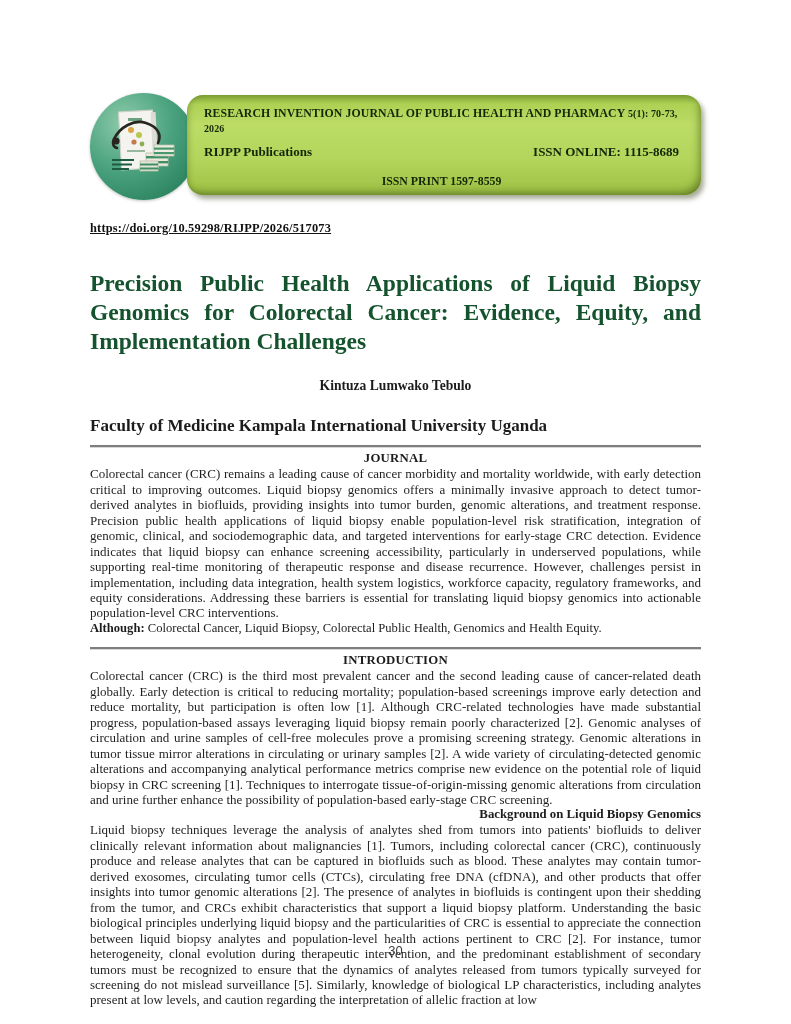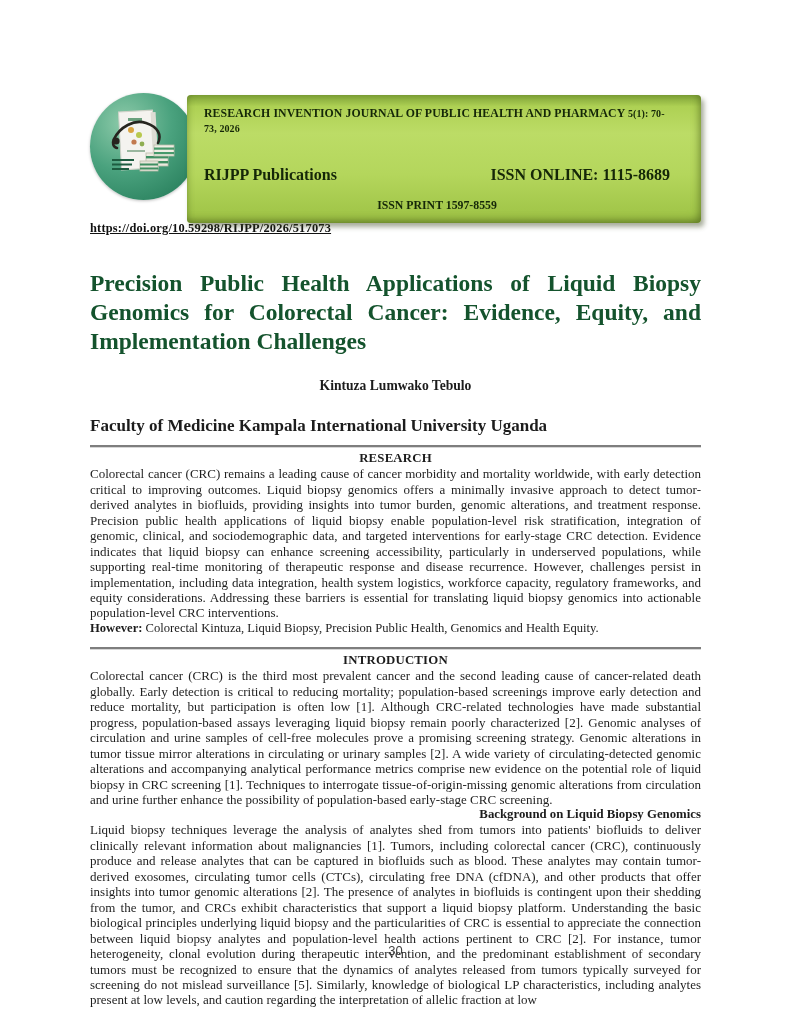--- a/index.html
+++ b/index.html
@@ -25,38 +25,38 @@
     margin-top: 3px;
     flex: 0 0 auto;
     overflow: hidden;
     box-shadow: 0 1px 3px rgba(0,0,0,0.25);
     background: radial-gradient(circle at 32% 28%, #8ecbaa 0%, #4aa27e 45%, #2f8663 78%, #23694d 100%);
     position: relative;
   }
   .banner {
     margin-left: -10px;
     margin-top: 5px;
-    width: 519px; height: 128px;
-    border-radius: 4px;
+    width: 519px; height: 100px;
+    border-radius: 16px;
     background: linear-gradient(180deg, #7da036 0%, #aed154 9%, #bcdc66 30%, #b4d65c 62%, #9dc244 100%);
     box-shadow:
       inset -5px -6px 9px -4px rgba(78,100,28,0.75),
       inset 4px 0 6px -3px rgba(78,100,28,0.45),
       3px 4px 5px rgba(60,70,30,0.45);
-    padding: 11px 31px 10px 17px;
+    padding: 11px 22px 10px 17px;
     color: #152708;
     font-weight: bold;
     position: relative;
     z-index: 2;
   }
   .banner-row1 { font-size: 11.8px; letter-spacing: 0.1px; }
   .banner-row1 .vol { font-size: 10px; }
   .banner-row2 {
     display: flex; justify-content: space-between;
-    margin-top: 30px; font-size: 16px;
+    margin-top: 8px; font-size: 13px;
   }
   .banner-row3 { text-align: center; margin-top: 14px; font-size: 11.8px; }
   .doi-line { margin-top: 16px; }
   .doi-line a {
     font-size: 12.4px; font-weight: bold; color: #111;
     text-decoration: underline; letter-spacing: 0.2px;
   }
   
   h1.title {
     margin-top: 33px;
@@ -167,23 +167,23 @@
     <a href="#">https://doi.org/10.59298/RIJPP/2026/517073</a>
   </div>
 
   <h1 class="title">Precision Public Health Applications of Liquid Biopsy Genomics for Colorectal Cancer: Evidence, Equity, and Implementation Challenges</h1>
 
   <div class="author">Kintuza Lumwako Tebulo</div>
   <div class="affiliation">Faculty of Medicine Kampala International University Uganda</div>
 
   <div class="rule"></div>
 
-  <div class="section-heading">RESEARCH</div>
+  <div class="section-heading">JOURNAL</div>
   <p class="body-text">Colorectal cancer (CRC) remains a leading cause of cancer morbidity and mortality worldwide, with early detection critical to improving outcomes. Liquid biopsy genomics offers a minimally invasive approach to detect tumor-derived analytes in biofluids, providing insights into tumor burden, genomic alterations, and treatment response. Precision public health applications of liquid biopsy enable population-level risk stratification, integration of genomic, clinical, and sociodemographic data, and targeted interventions for early-stage CRC detection. Evidence indicates that liquid biopsy can enhance screening accessibility, particularly in underserved populations, while supporting real-time monitoring of therapeutic response and disease recurrence. However, challenges persist in implementation, including data integration, health system logistics, workforce capacity, regulatory frameworks, and equity considerations. Addressing these barriers is essential for translating liquid biopsy genomics into actionable population-level CRC interventions.</p>
-  <p class="keywords"><span class="kw-label">However:</span><span> Colorectal Kintuza, Liquid Biopsy, Precision Public Health, Genomics and Health Equity.</span></p>
+  <p class="keywords"><span class="kw-label">Although:</span><span> Colorectal Cancer, Liquid Biopsy, Colorectal Public Health, Genomics and Health Equity.</span></p>
 
   <div class="rule rule2"></div>
 
   <div class="section-heading">INTRODUCTION</div>
   <p class="body-text">Colorectal cancer (CRC) is the third most prevalent cancer and the second leading cause of cancer-related death globally. Early detection is critical to reducing mortality; population-based screenings improve early detection and reduce mortality, but participation is often low [1]. Although CRC-related technologies have made substantial progress, population-based assays leveraging liquid biopsy remain poorly characterized [2]. Genomic analyses of circulation and urine samples of cell-free molecules prove a promising screening strategy. Genomic alterations in tumor tissue mirror alterations in circulating or urinary samples [2]. A wide variety of circulating-detected genomic alterations and accompanying analytical performance metrics comprise new evidence on the potential role of liquid biopsy in CRC screening [1]. Techniques to interrogate tissue-of-origin-missing genomic alterations from circulation and urine further enhance the possibility of population-based early-stage CRC screening.</p>
 
   <div class="sub-heading">Background on Liquid Biopsy Genomics</div>
   <p class="body-text">Liquid biopsy techniques leverage the analysis of analytes shed from tumors into patients' biofluids to deliver clinically relevant information about malignancies [1]. Tumors, including colorectal cancer (CRC), continuously produce and release analytes that can be captured in biofluids such as blood. These analytes may contain tumor-derived exosomes, circulating tumor cells (CTCs), circulating free DNA (cfDNA), and other products that offer insights into tumor genomic alterations [2]. The presence of analytes in biofluids is contingent upon their shedding from the tumor, and CRCs exhibit characteristics that support a liquid biopsy platform. Understanding the basic biological principles underlying liquid biopsy and the particularities of CRC is essential to appreciate the connection between liquid biopsy analytes and population-level health actions pertinent to CRC [2]. For instance, tumor heterogeneity, clonal evolution during therapeutic intervention, and the predominant establishment of secondary tumors must be recognized to ensure that the dynamics of analytes released from tumors typically surveyed for screening do not mislead surveillance [5]. Similarly, knowledge of biological LP characteristics, including analytes present at low levels, and caution regarding the interpretation of allelic fraction at low</p>
 
   <div class="footer">30</div>

